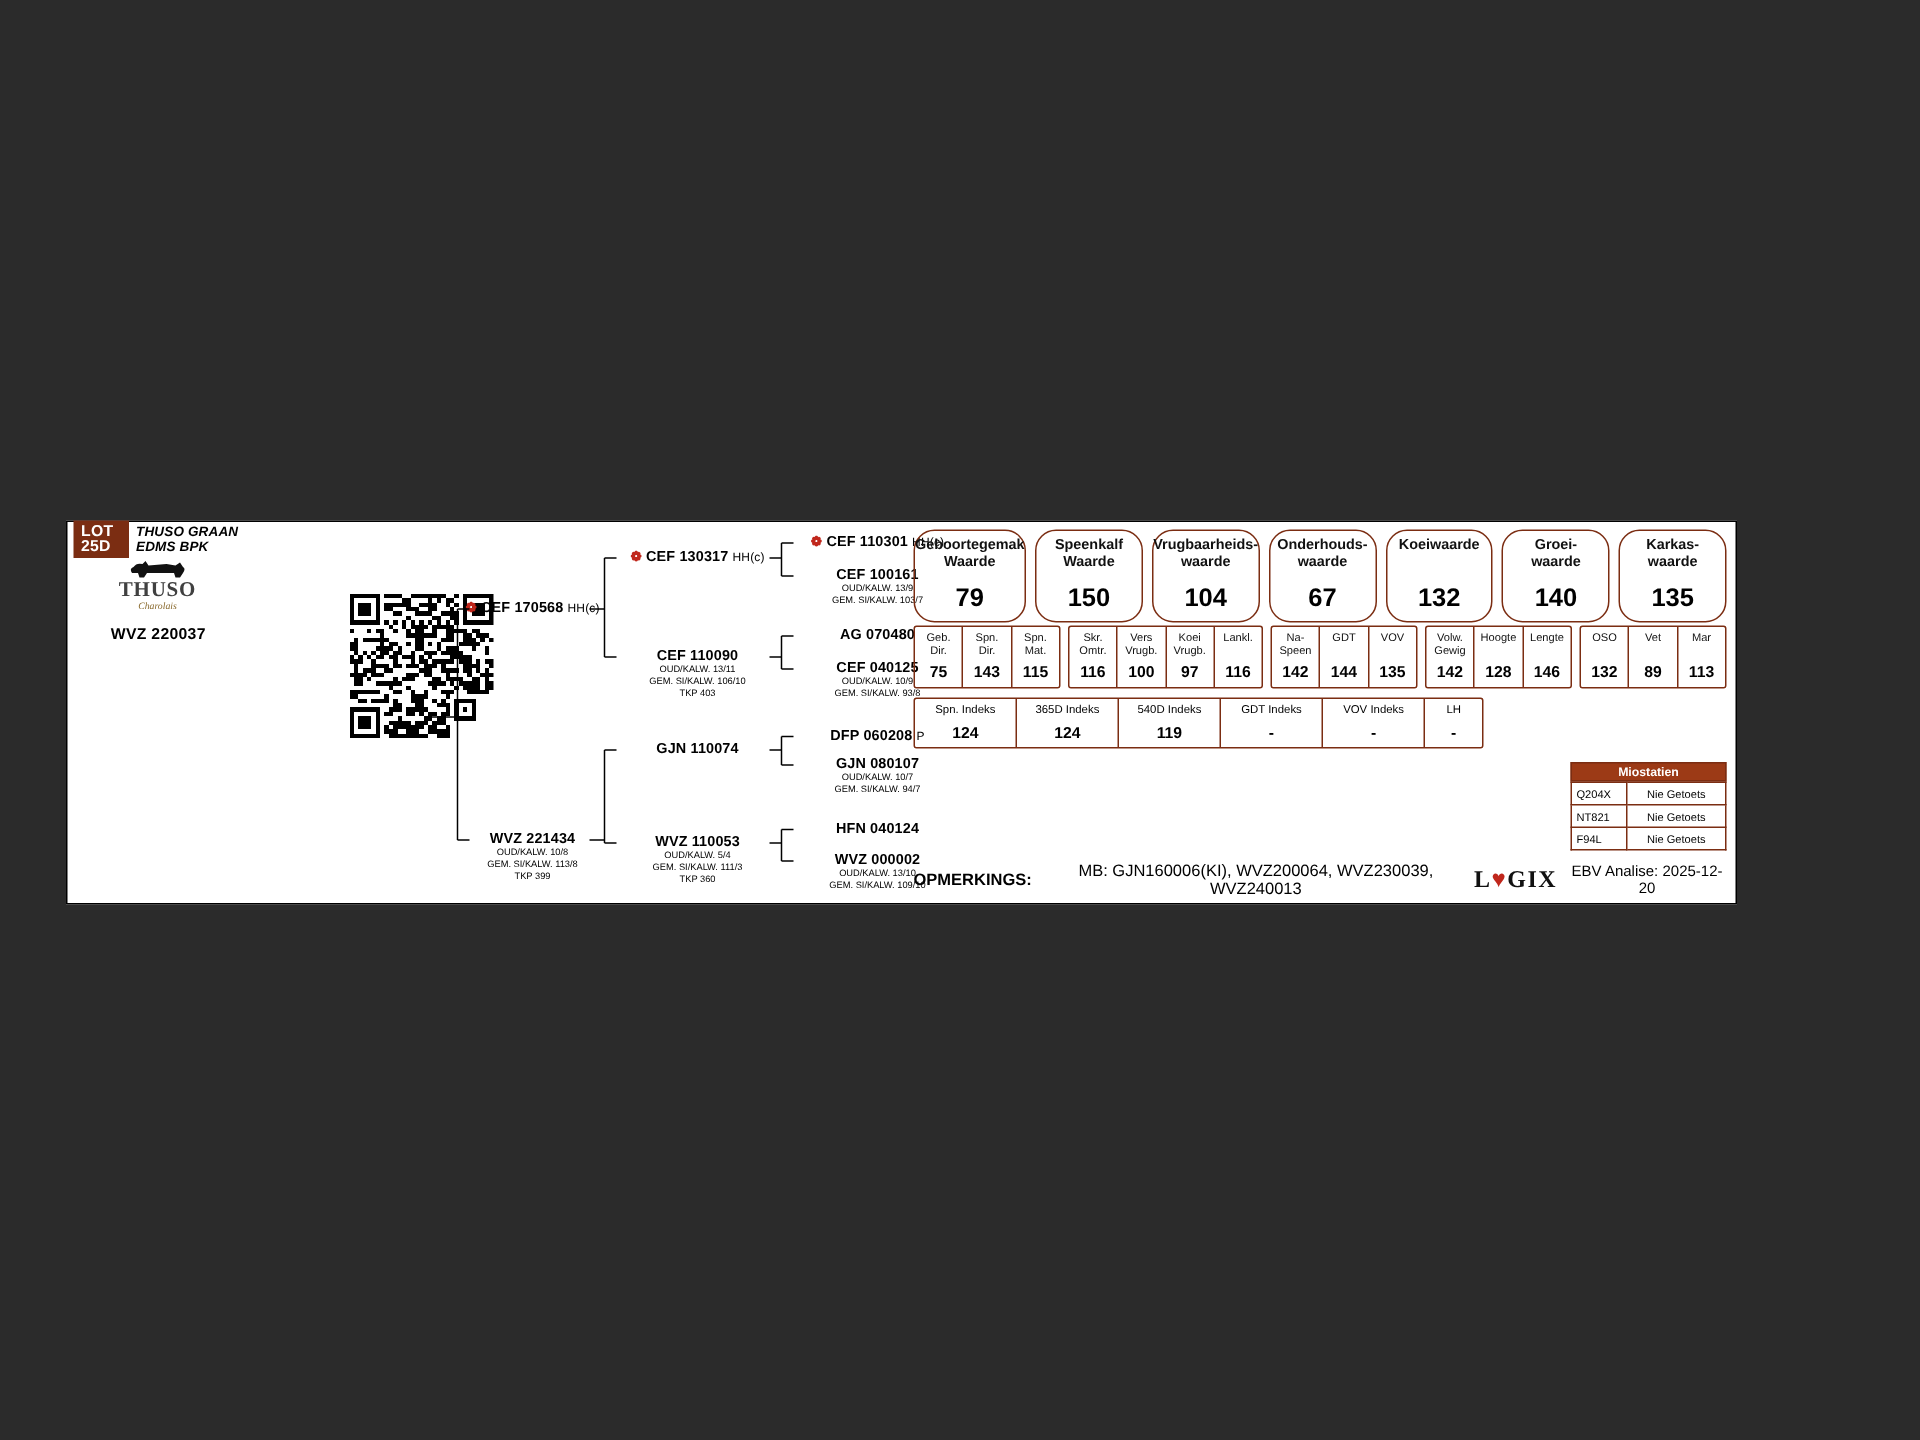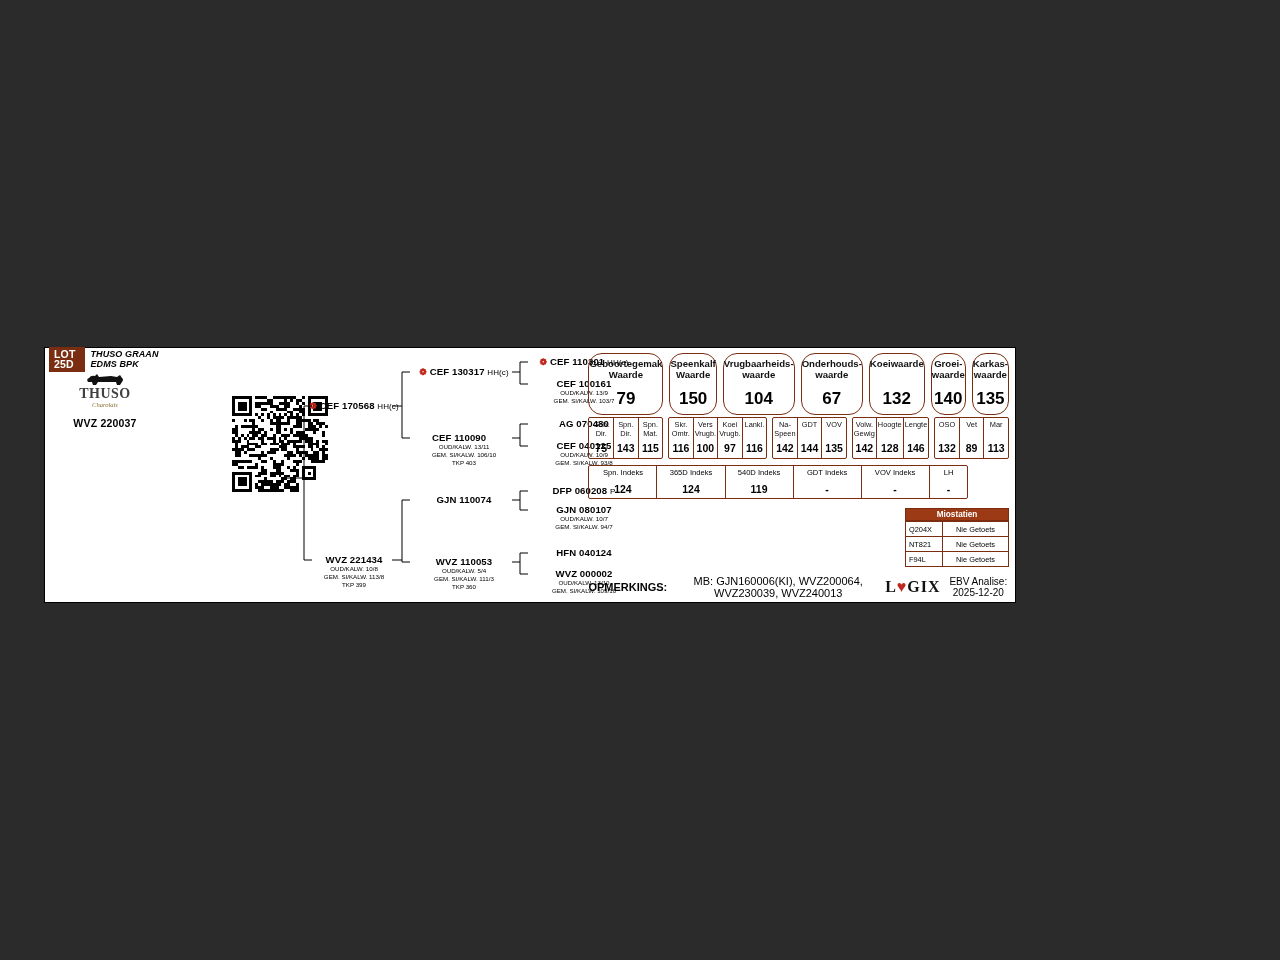--- a/index.html
+++ b/index.html
@@ -16,21 +16,21 @@
     left: 0;
     top: 0;
     width: 1280px;
     height: 960px;
     background: #2b2b2b;
   }
   .card {
     position: absolute;
     left: 44px;
     top: 347px;
-    width: 972px;
+    width: 1114px;
     height: 256px;
     background: #ffffff;
     border: 1px solid #000;
     box-sizing: border-box;
     display: flex;
     flex-direction: row;
   }
 
   
   .left-panel {
@@ -898,21 +898,21 @@
             <div class="ped-name " style="text-align:center"><span class="redmark">❁</span> CEF 170568 <span class="hh">HH(c)</span></div>
           </div>
           <div class="ped-node" style="left: 190px; top: 206px; transform: translate(-50%, 0px);">
             <div class="ped-name " style="text-align:center">WVZ 221434</div>
             <div class="ped-sub">OUD/KALW. 10/8<br>GEM. SI/KALW. 113/8<br>TKP 399</div>
           </div>
           <div class="ped-node" style="left: 300px; top: 18px; transform: translate(-50%, 0px);">
             <div class="ped-name " style="text-align:center"><span class="redmark">❁</span> CEF 130317 <span class="hh">HH(c)</span></div>
           </div>
           <div class="ped-node" style="left: 300px; top: 84px; transform: translate(-50%, 0px);">
-            <div class="ped-name " style="">CEF 110090</div>
+            <div class="ped-name " style="text-align:center">CEF 110090</div>
             <div class="ped-sub">OUD/KALW. 13/11<br>GEM. SI/KALW. 106/10<br>TKP 403</div>
           </div>
           <div class="ped-node" style="left: 300px; top: 146px; transform: translate(-50%, 0px);">
             <div class="ped-name " style="text-align:center">GJN 110074</div>
           </div>
           <div class="ped-node" style="left: 300px; top: 208px; transform: translate(-50%, 0px);">
             <div class="ped-name " style="text-align:center">WVZ 110053</div>
             <div class="ped-sub">OUD/KALW. 5/4<br>GEM. SI/KALW. 111/3<br>TKP 360</div>
           </div>
           <div class="ped-node" style="left: 420px; top: 8px; transform: translate(-50%, 0px);">

